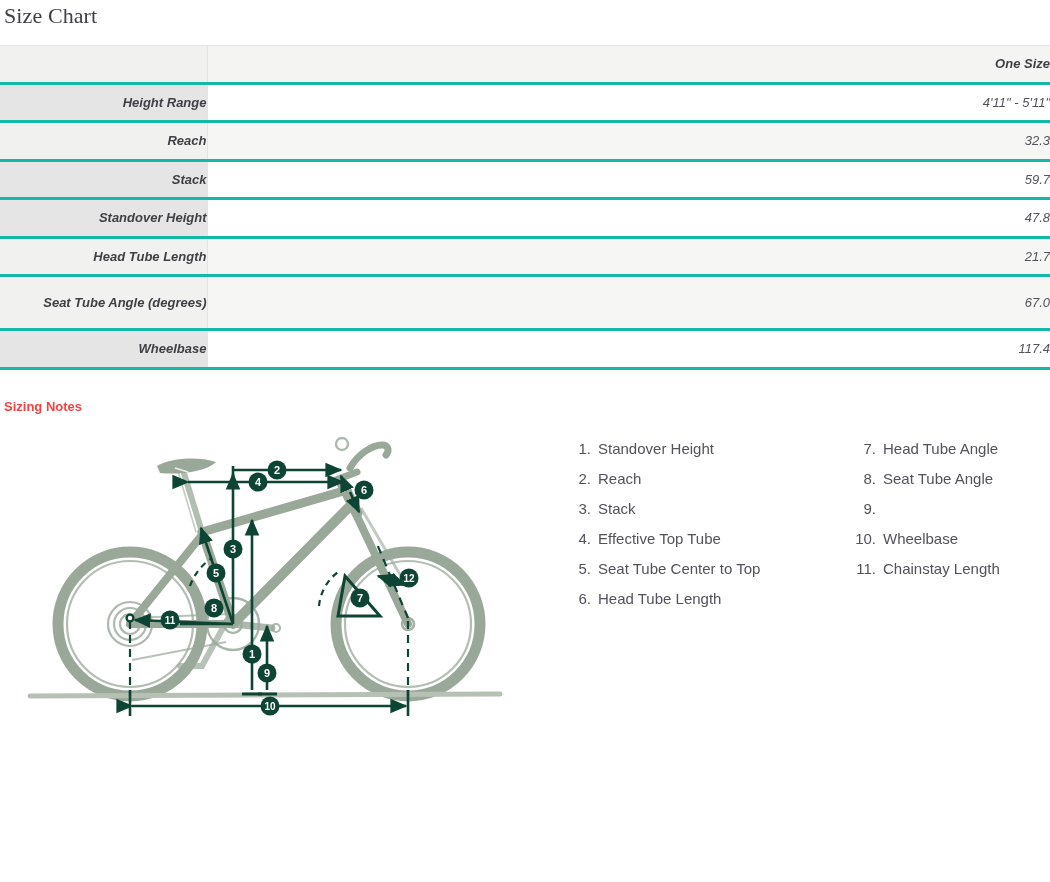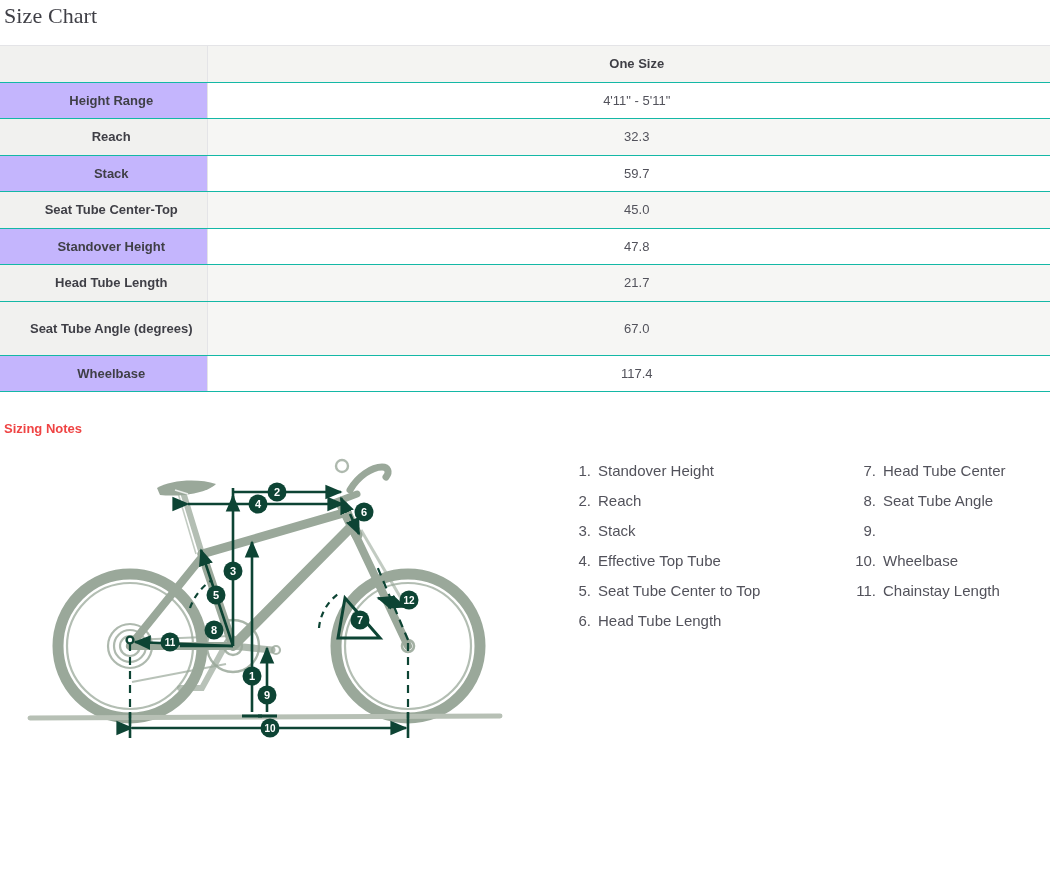--- a/index.html
+++ b/index.html
@@ -30,36 +30,37 @@
     border-collapse:collapse;
     margin-top:16px;
     table-layout:fixed;
     font-size:13px;
   }
   .size-table col.c-label { width:207px; }
   .size-table col.c-value { width:843px; }
 
   .size-table th, .size-table td {
     border-top:1px solid #e4e4e7;
-    border-bottom:1px solid #14b8a6;
+    border-bottom:3px solid #14b8a6;
     padding:9px 0 9px 16px;
-    text-align:center;
+    text-align:right;
     vertical-align:middle;
     font-weight:400;
     line-height:1.35;
+    font-style:italic;
   }
   .size-table thead th { height:36px; background:#f4f4f2; }
   .size-table thead th.lbl { background:#f1f1ef; }
   .size-table thead th.val {
     font-weight:bold; color:#3f3f46; font-size:13px;
     border-left:1px solid #e4e4e7;
   }
   .size-table tbody th.lbl {
     font-weight:bold; color:#3f3f46; font-size:13px;
-    background:#c4b5fd;
+    background:#e5e5e5;
     border-right:1px solid #e4e4e7;
   }
   .size-table tbody td.val { color:#52525b; font-size:13px; background:#ffffff; }
   .size-table tbody tr.alt th.lbl { background:#f1f1ef; }
   .size-table tbody tr.alt td.val { background:#f6f6f4; }
   .size-table tbody tr.tall th.lbl,
   .size-table tbody tr.tall td.val { height:54px; }
 
   
   .notes { padding:0 0 0 4px; }
@@ -124,24 +125,20 @@
         <td class="val">4'11" - 5'11"</td>
       </tr>
       <tr class="alt">
         <th class="lbl">Reach</th>
         <td class="val">32.3</td>
       </tr>
       <tr>
         <th class="lbl">Stack</th>
         <td class="val">59.7</td>
       </tr>
-      <tr class="alt">
-        <th class="lbl">Seat Tube Center-Top</th>
-        <td class="val">45.0</td>
-      </tr>
       <tr>
         <th class="lbl">Standover Height</th>
         <td class="val">47.8</td>
       </tr>
       <tr class="alt">
         <th class="lbl">Head Tube Length</th>
         <td class="val">21.7</td>
       </tr>
       <tr class="alt tall">
         <th class="lbl">Seat Tube Angle (degrees)</th>
@@ -337,21 +334,21 @@
           <span class="legend-txt">Seat Tube Center to Top</span>
         </div>
         <div class="legend-item">
           <span class="legend-num">6.</span>
           <span class="legend-txt">Head Tube Length</span>
         </div>
       </div>
       <div class="legend-col right">
         <div class="legend-item">
           <span class="legend-num">7.</span>
-          <span class="legend-txt">Head Tube Center</span>
+          <span class="legend-txt">Head Tube Angle</span>
         </div>
         <div class="legend-item">
           <span class="legend-num">8.</span>
           <span class="legend-txt">Seat Tube Angle</span>
         </div>
         <div class="legend-item">
           <span class="legend-num">9.</span>
         </div>
         <div class="legend-item">
           <span class="legend-num">10.</span>

